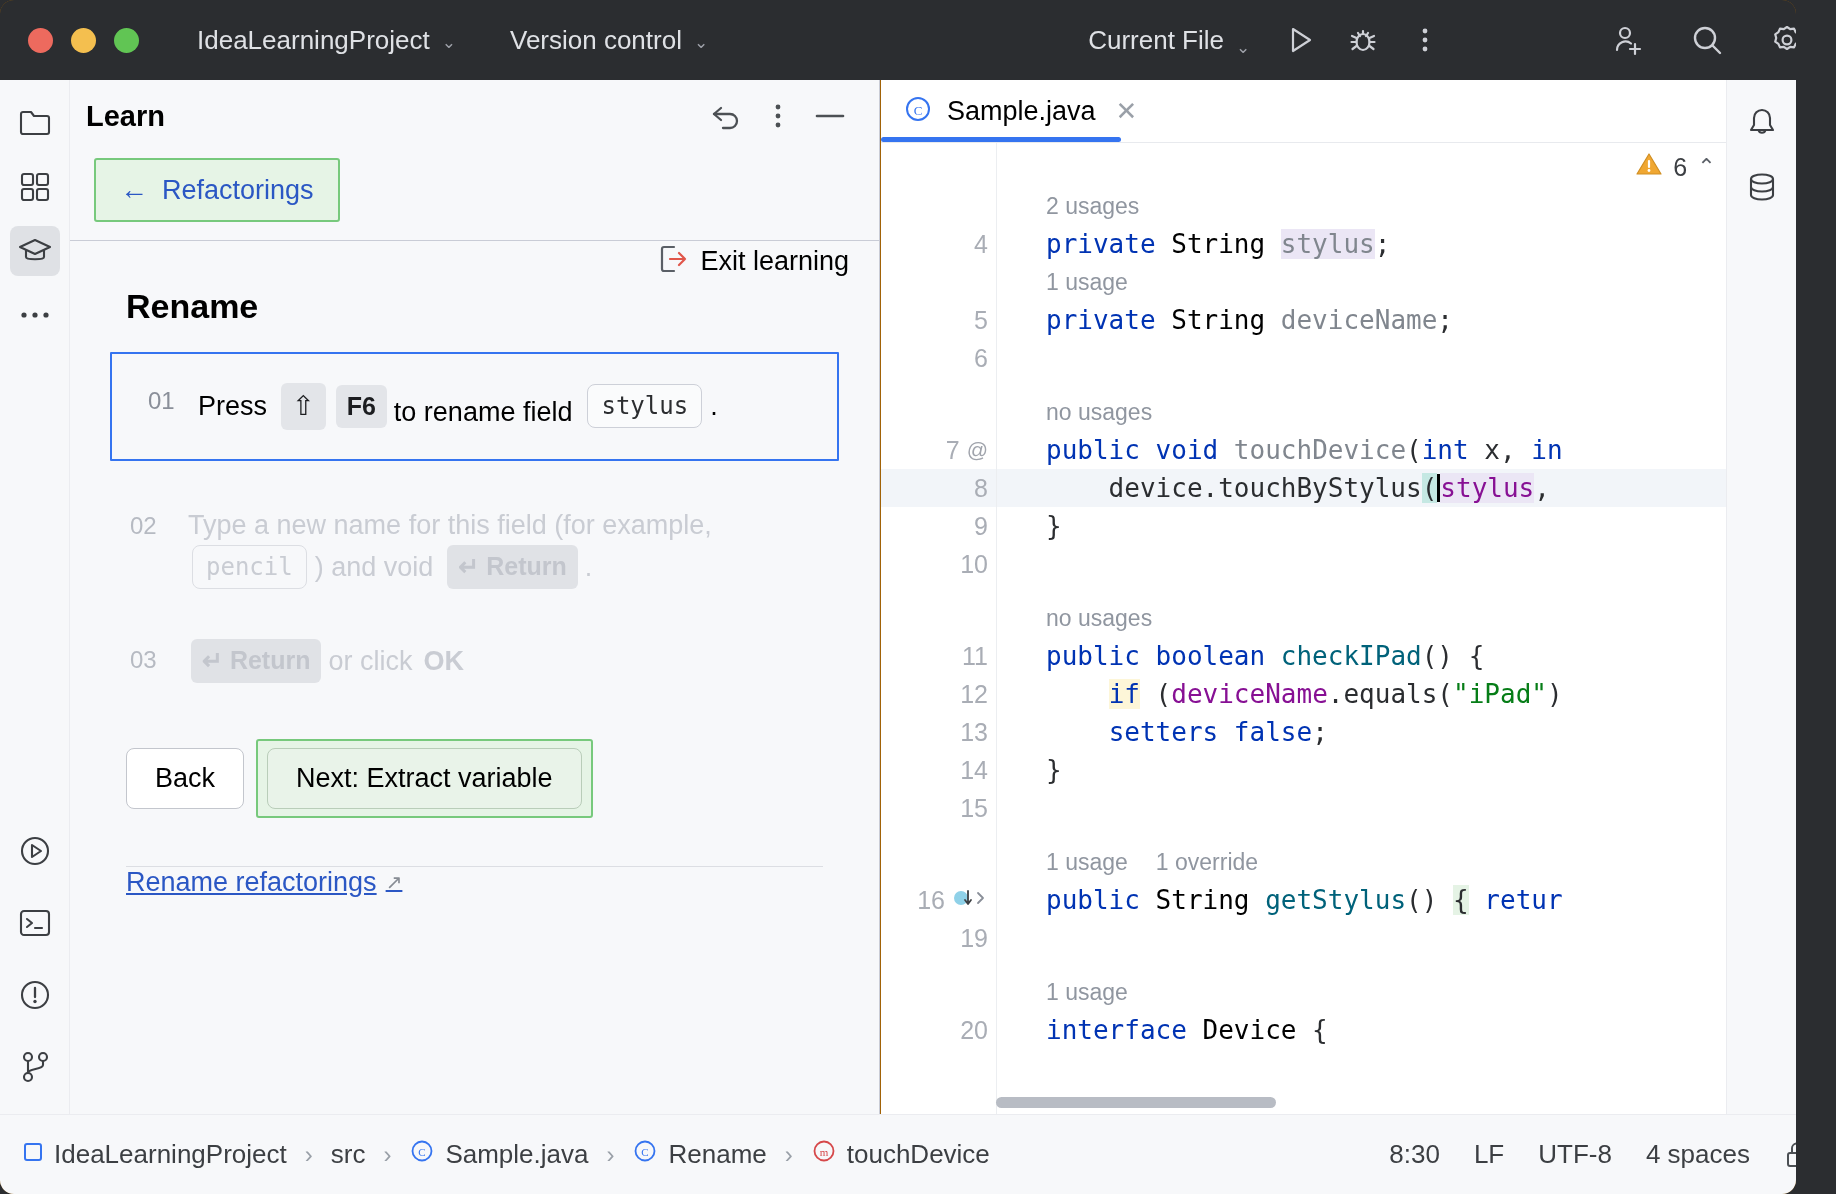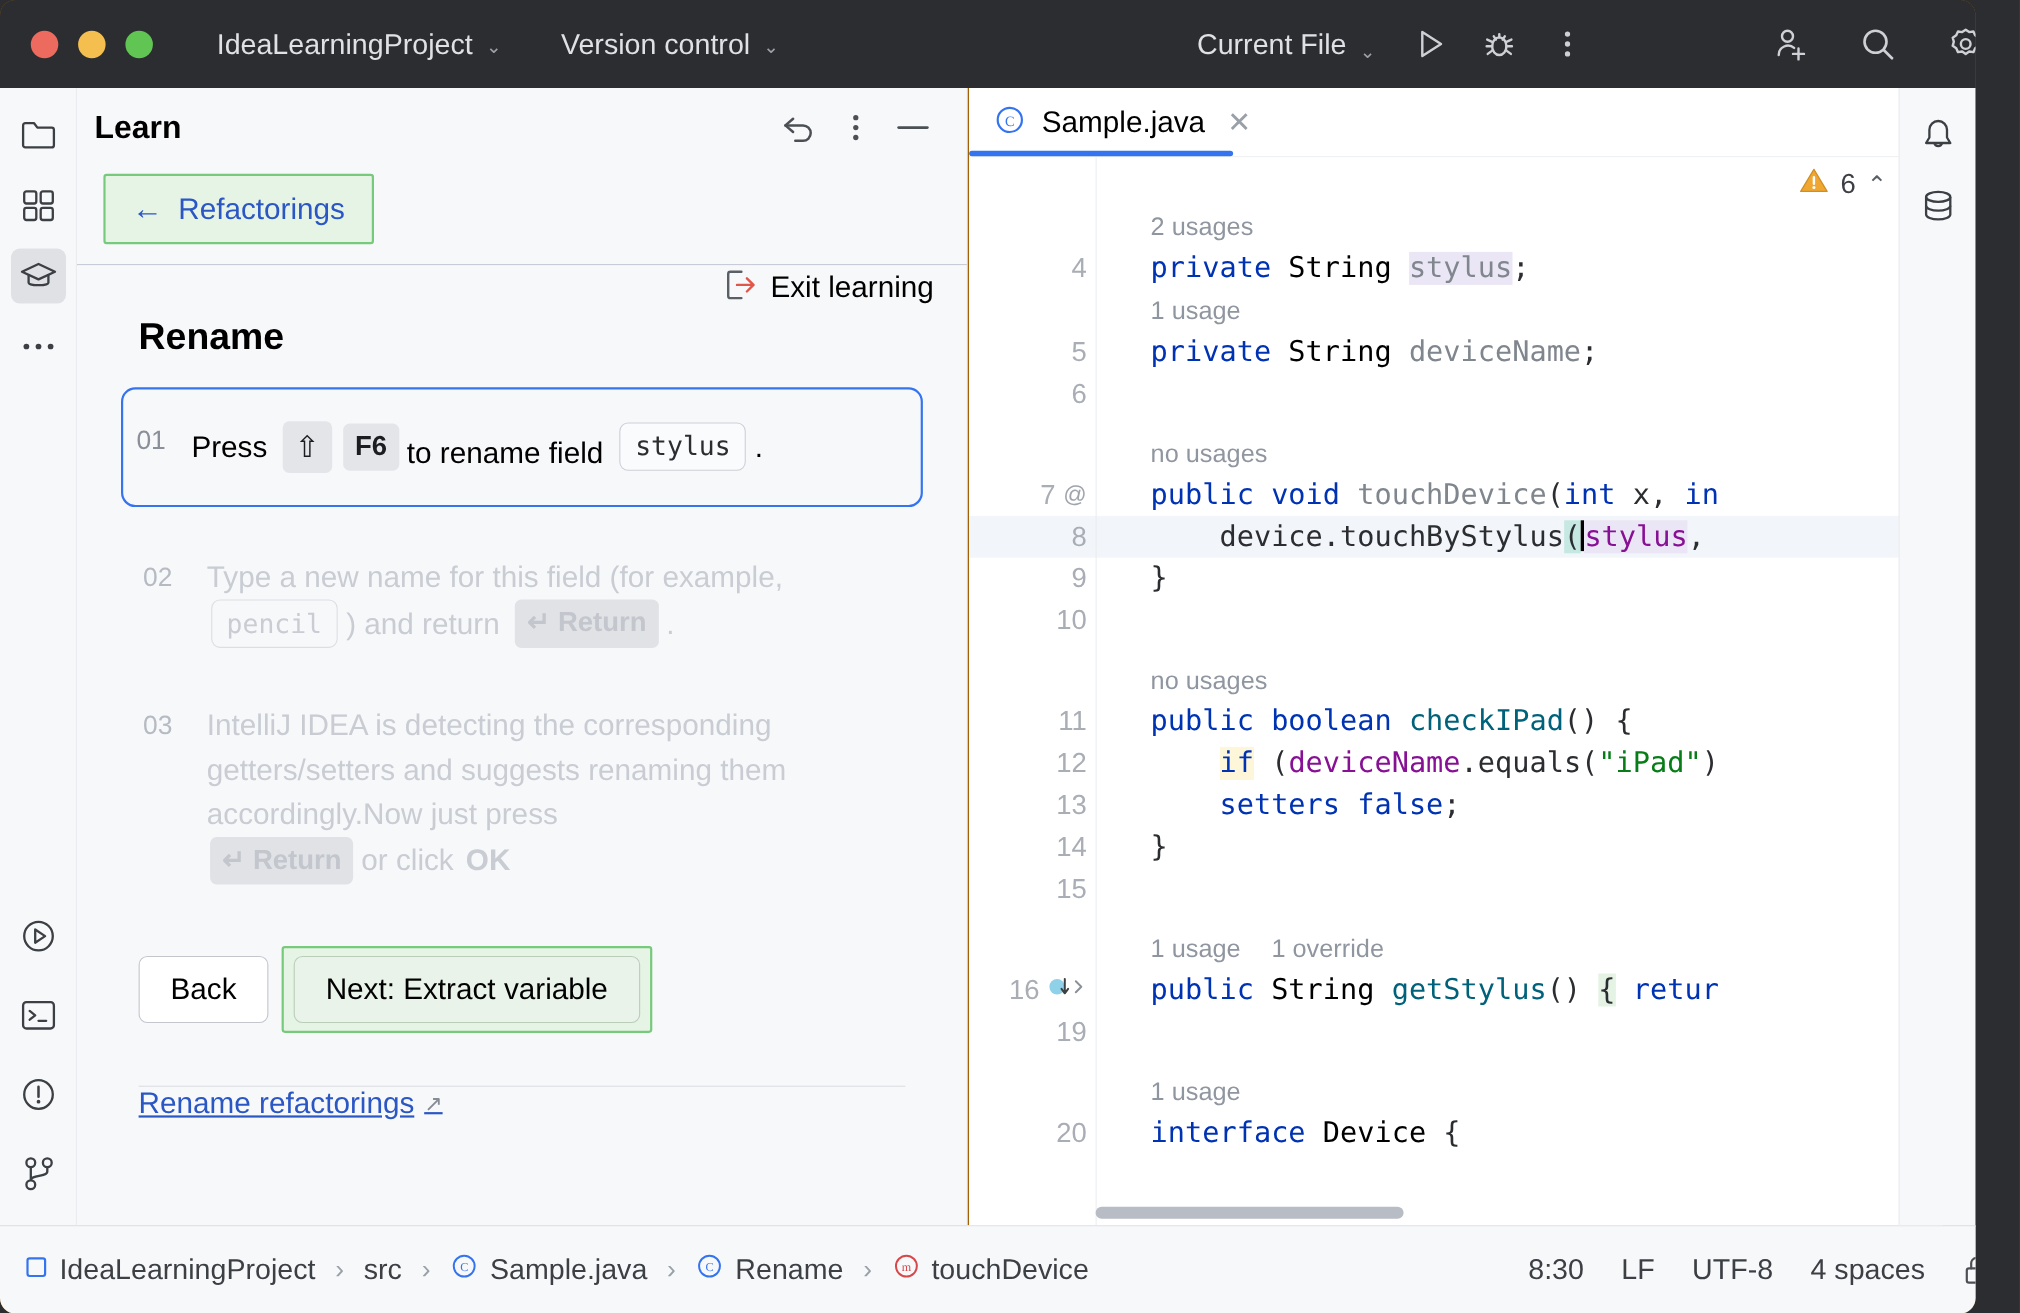--- a/index.html
+++ b/index.html
@@ -114,22 +114,22 @@
   .learn-sep { height: 1px; background: #c9ccd6; width: 100%; }
 
   .learn-body {
     flex: 1; overflow: hidden;
     padding: 28px 40px 0 40px;
   }
   .lesson-title { font-size: 34px; font-weight: bold; color: #000; margin: 18px 0 26px 16px; }
 
   .step { display: flex; gap: 22px; margin-bottom: 6px; padding: 0 16px; }
   .step.active {
-    border: 2px solid #3574f0; border-radius: 13px;
-    padding: 26px 12px; margin: 0 0 22px 0;
+    border: 2px solid #3574f0; border-radius: 1px;
+    padding: 26px 36px; margin: 0 0 22px 0;
     background: #f7f8fa;
     gap: 14px;
   }
   .step.dim { color: #c4c7ce; padding: 22px 20px; }
   .step-num { font-size: 24px; color: #b6bac2; padding-top: 7px; min-width: 34px; }
   .step.active .step-num { color: #8a8f99; }
   .step-text {
     font-size: 27px; line-height: 1.5; color: #000;
     display: flex; flex-wrap: wrap; align-items: center; gap: 0;
   }
@@ -468,29 +468,28 @@
               <span style="white-space: normal; margin-right: 9px; margin-left: 2px; margin-top: 12px;">to rename field</span>
               <span class="codechip">stylus</span>
               <span style="white-space: normal; margin-right: 9px; margin-left: 2px;">.</span>
             </div>
           </div>
           <div class="step dim">
             <div class="step-num">02</div>
             <div class="step-text">
               <span style="white-space: normal; margin-right: 9px; margin-left: 2px;">Type a new name for this field (for example,</span>
               <span class="codechip">pencil</span>
-              <span style="white-space: normal; margin-right: 9px; margin-left: 2px;">) and return</span>
+              <span style="white-space: normal; margin-right: 9px; margin-left: 2px;">) and void</span>
               <span class="kbd">↵ Return</span>
               <span style="white-space: normal; margin-right: 9px; margin-left: 2px;">.</span>
             </div>
           </div>
           <div class="step dim">
             <div class="step-num">03</div>
             <div class="step-text">
-              <span style="white-space: normal; margin-right: 9px; margin-left: 2px;">IntelliJ IDEA is detecting the corresponding getters/setters and suggests renaming them accordingly.Now just press</span>
               <span class="kbd">↵ Return</span>
               <span style="white-space: normal; margin-right: 9px; margin-left: 2px;">or click</span>
               <span class="bold-inline" style="margin-right: 9px; margin-left: 2px;">OK</span>
             </div>
           </div>
         </div>
 
       <div class="btn-row">
         <button class="btn">Back</button>
         <span class="next-wrap">

